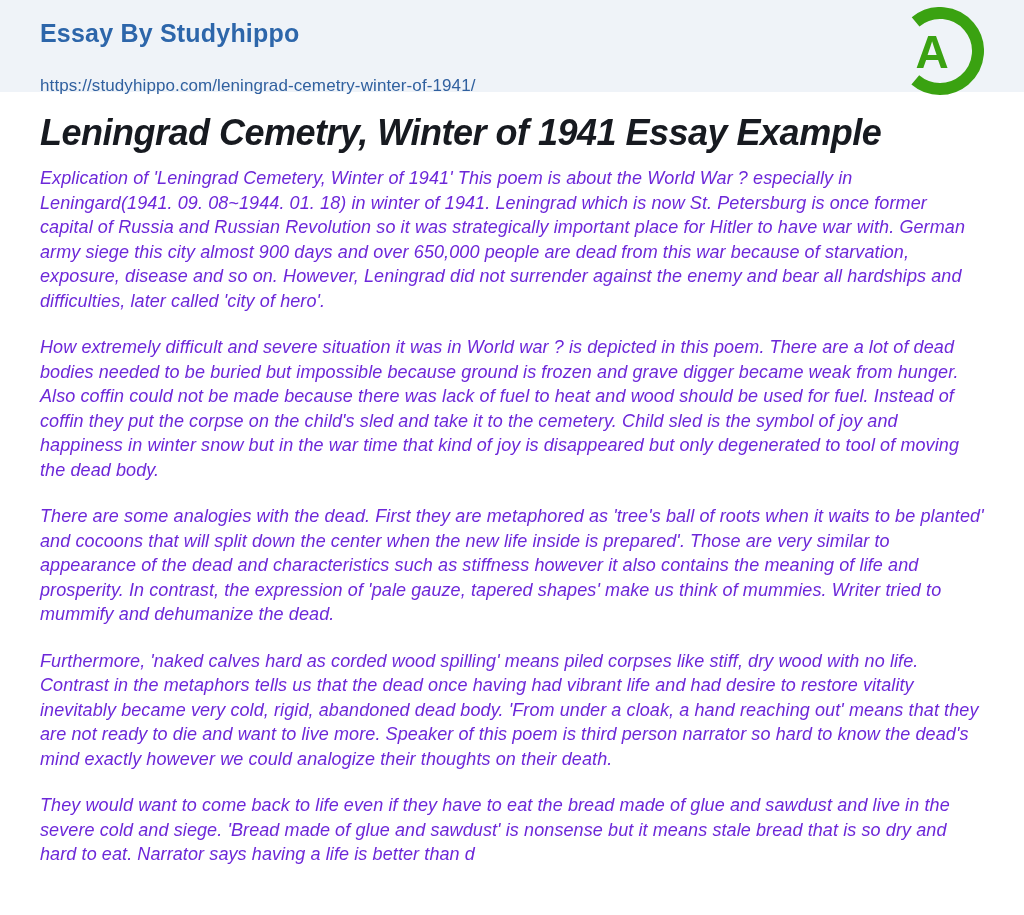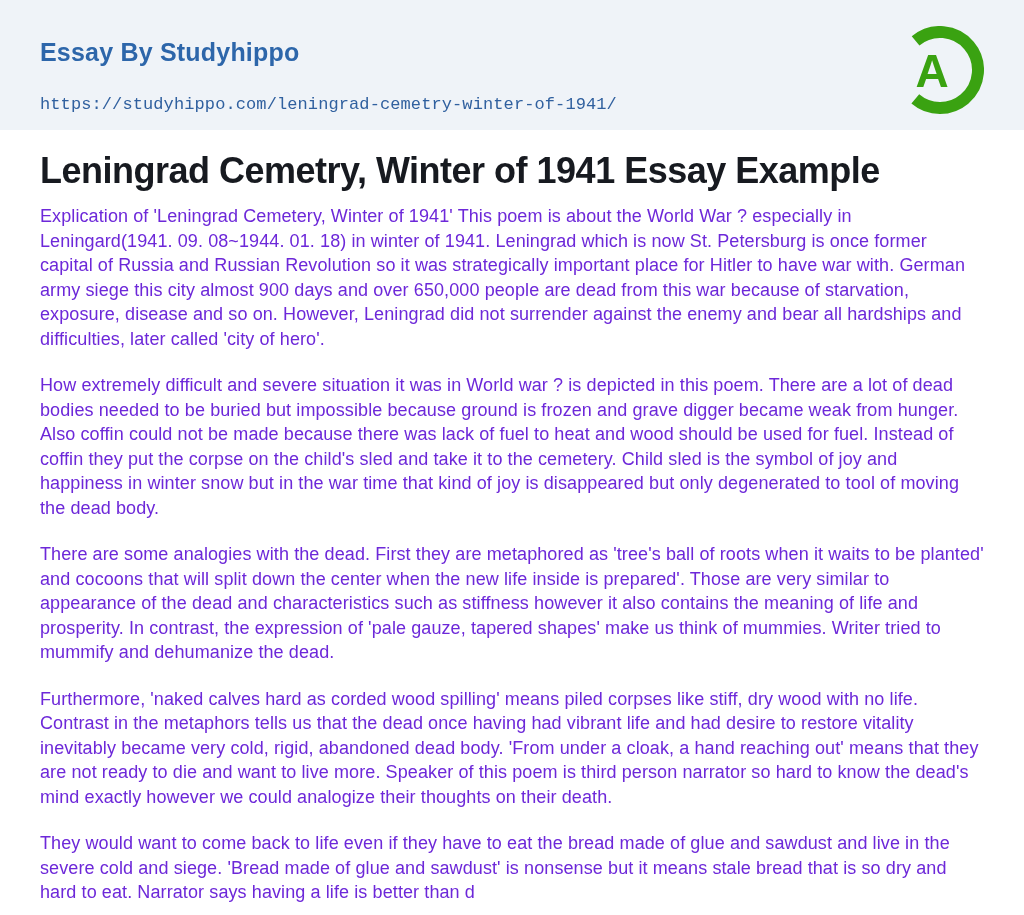--- a/index.html
+++ b/index.html
@@ -5,54 +5,53 @@
   * { margin: 0; padding: 0; box-sizing: border-box; }
   html, body { width: 1024px; }
   body {
     height: 915px;
     background: #ffffff;
     font-family: "Liberation Sans", sans-serif;
     overflow: hidden;
   }
   .page-header {
     background: #eff3f8;
-    height: 130px;
+    height: 92px;
     display: flex;
     align-items: center;
     justify-content: space-between;
     padding: 8px 40px 0 40px;
   }
   .header-text { padding-top: 14px; }
   .site-label {
     color: #2d66aa;
     font-size: 25px;
     font-weight: 700;
     letter-spacing: 0.2px;
   }
   .page-url {
     display: inline-block;
     margin-top: 28px;
     color: #30609f;
     font-size: 17px;
     text-decoration: none;
     letter-spacing: 0.1px;
-    font-family: Liberation Mono, monospace;
   }
   .logo-wrap {
     width: 88px;
     height: 88px;
     flex: 0 0 auto;
     margin-top: 2px;
   }
   .logo-letter {
     font-family: "Liberation Sans", sans-serif;
     font-weight: 700;
     font-size: 46px;
   }
-  main { padding: 21px 40px 0 40px; }
+  main { padding: 21px 40px 0 40px; font-style: italic; }
   .article-title {
     font-size: 36px;
     line-height: 1.12;
     font-weight: 700;
     color: #171a20;
     letter-spacing: -0.5px;
     white-space: nowrap;
     margin-bottom: 13px;
   }
   .article-paragraph {

